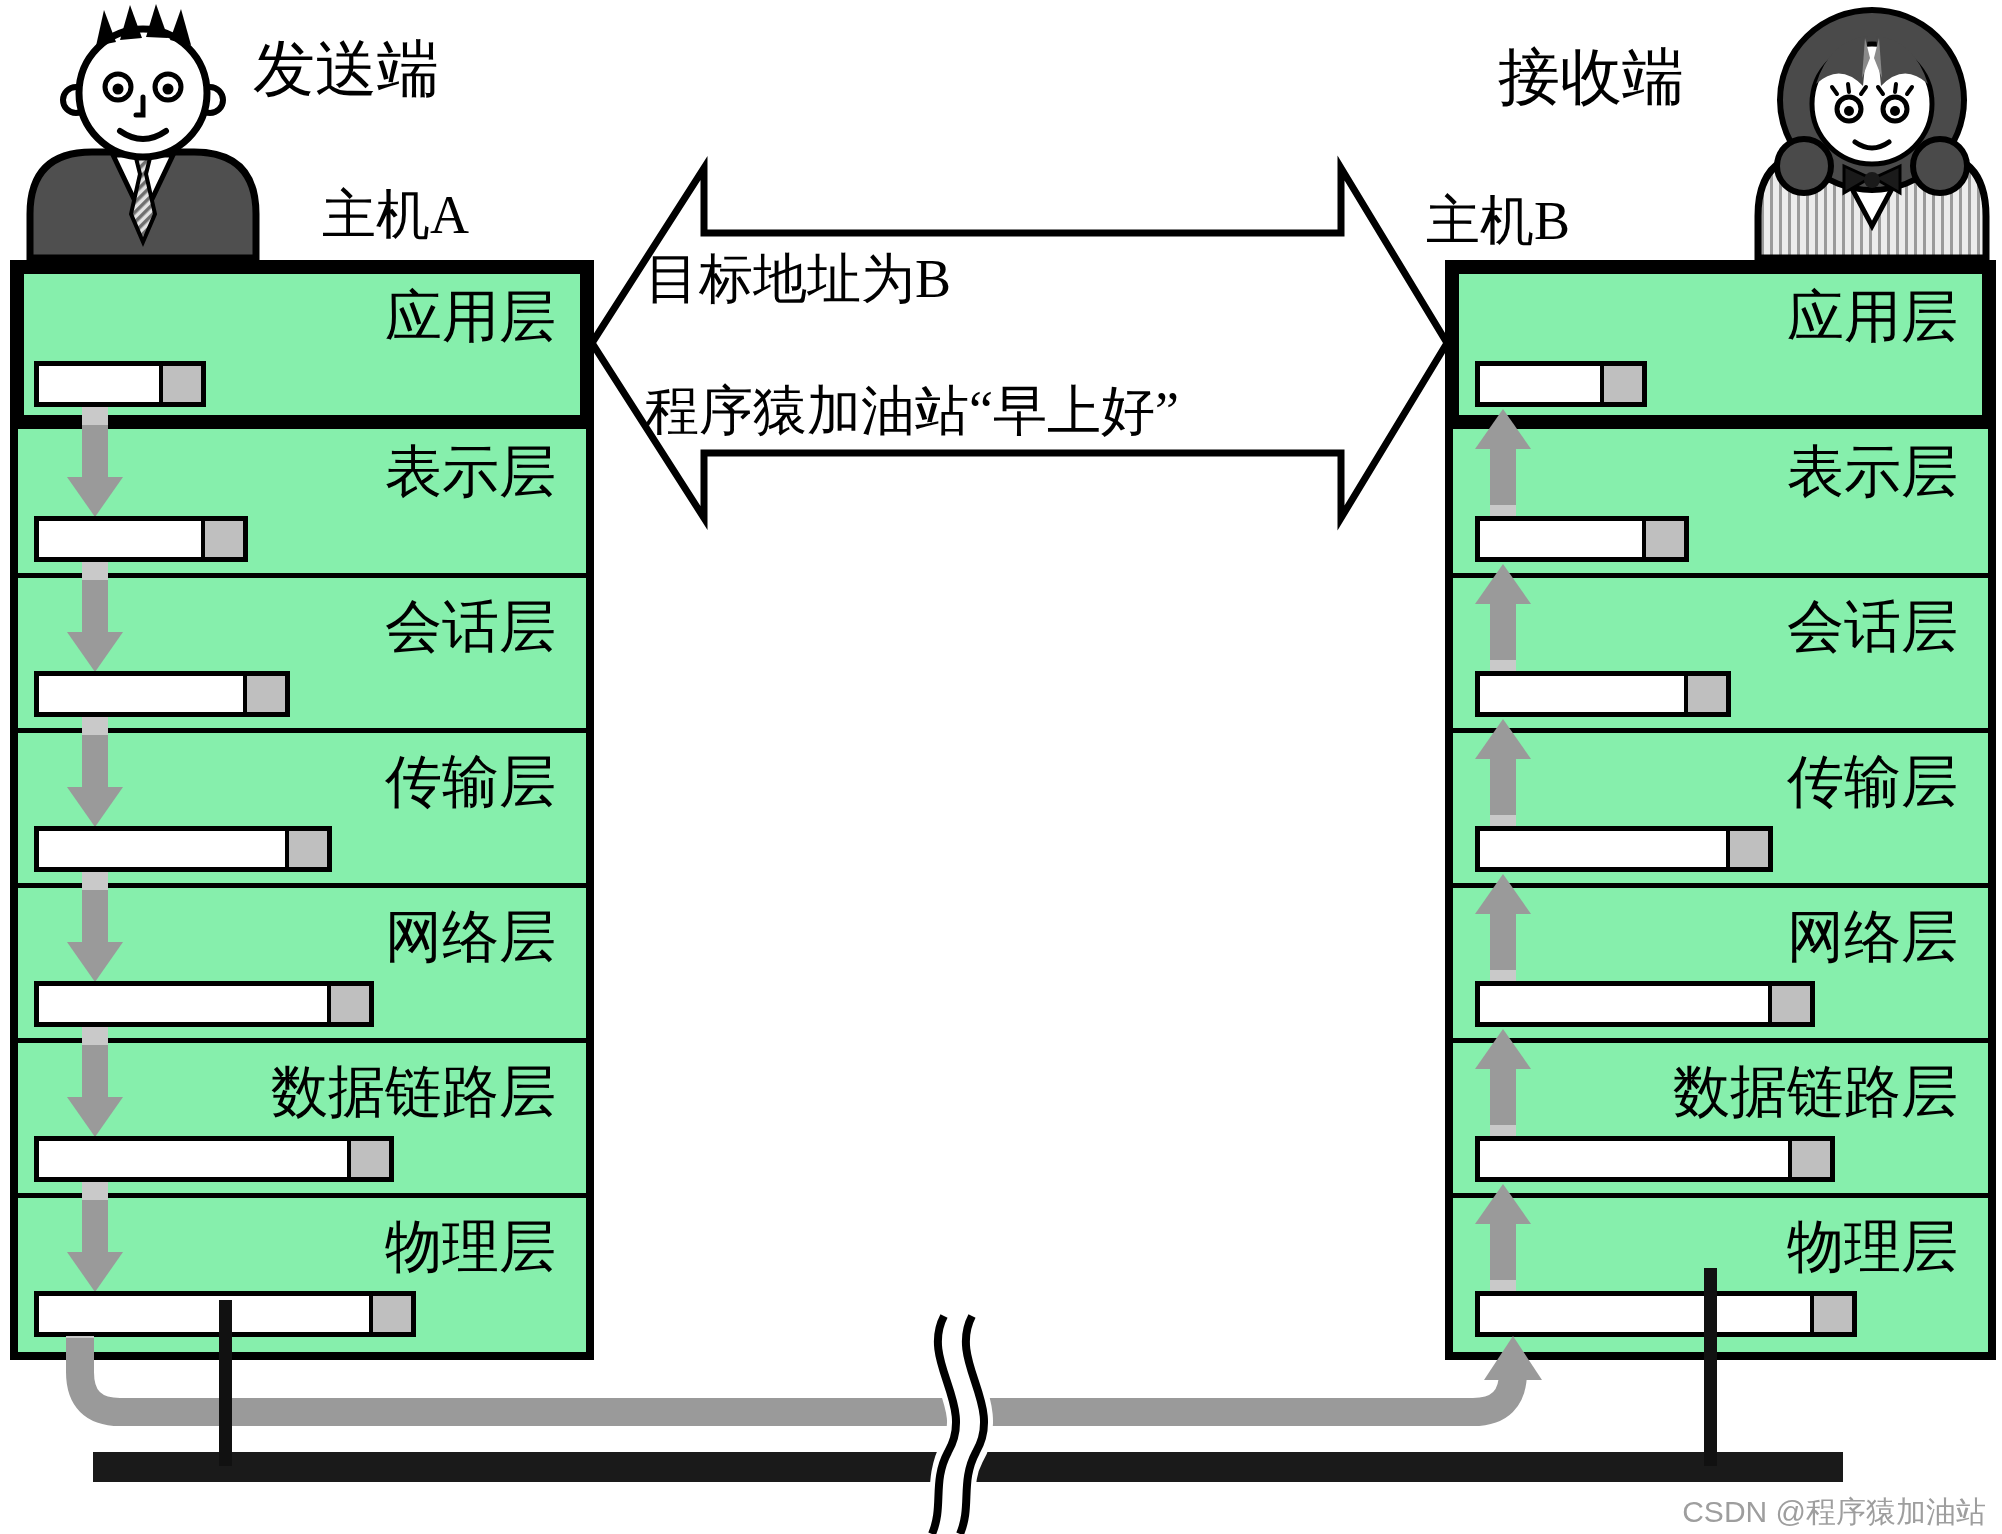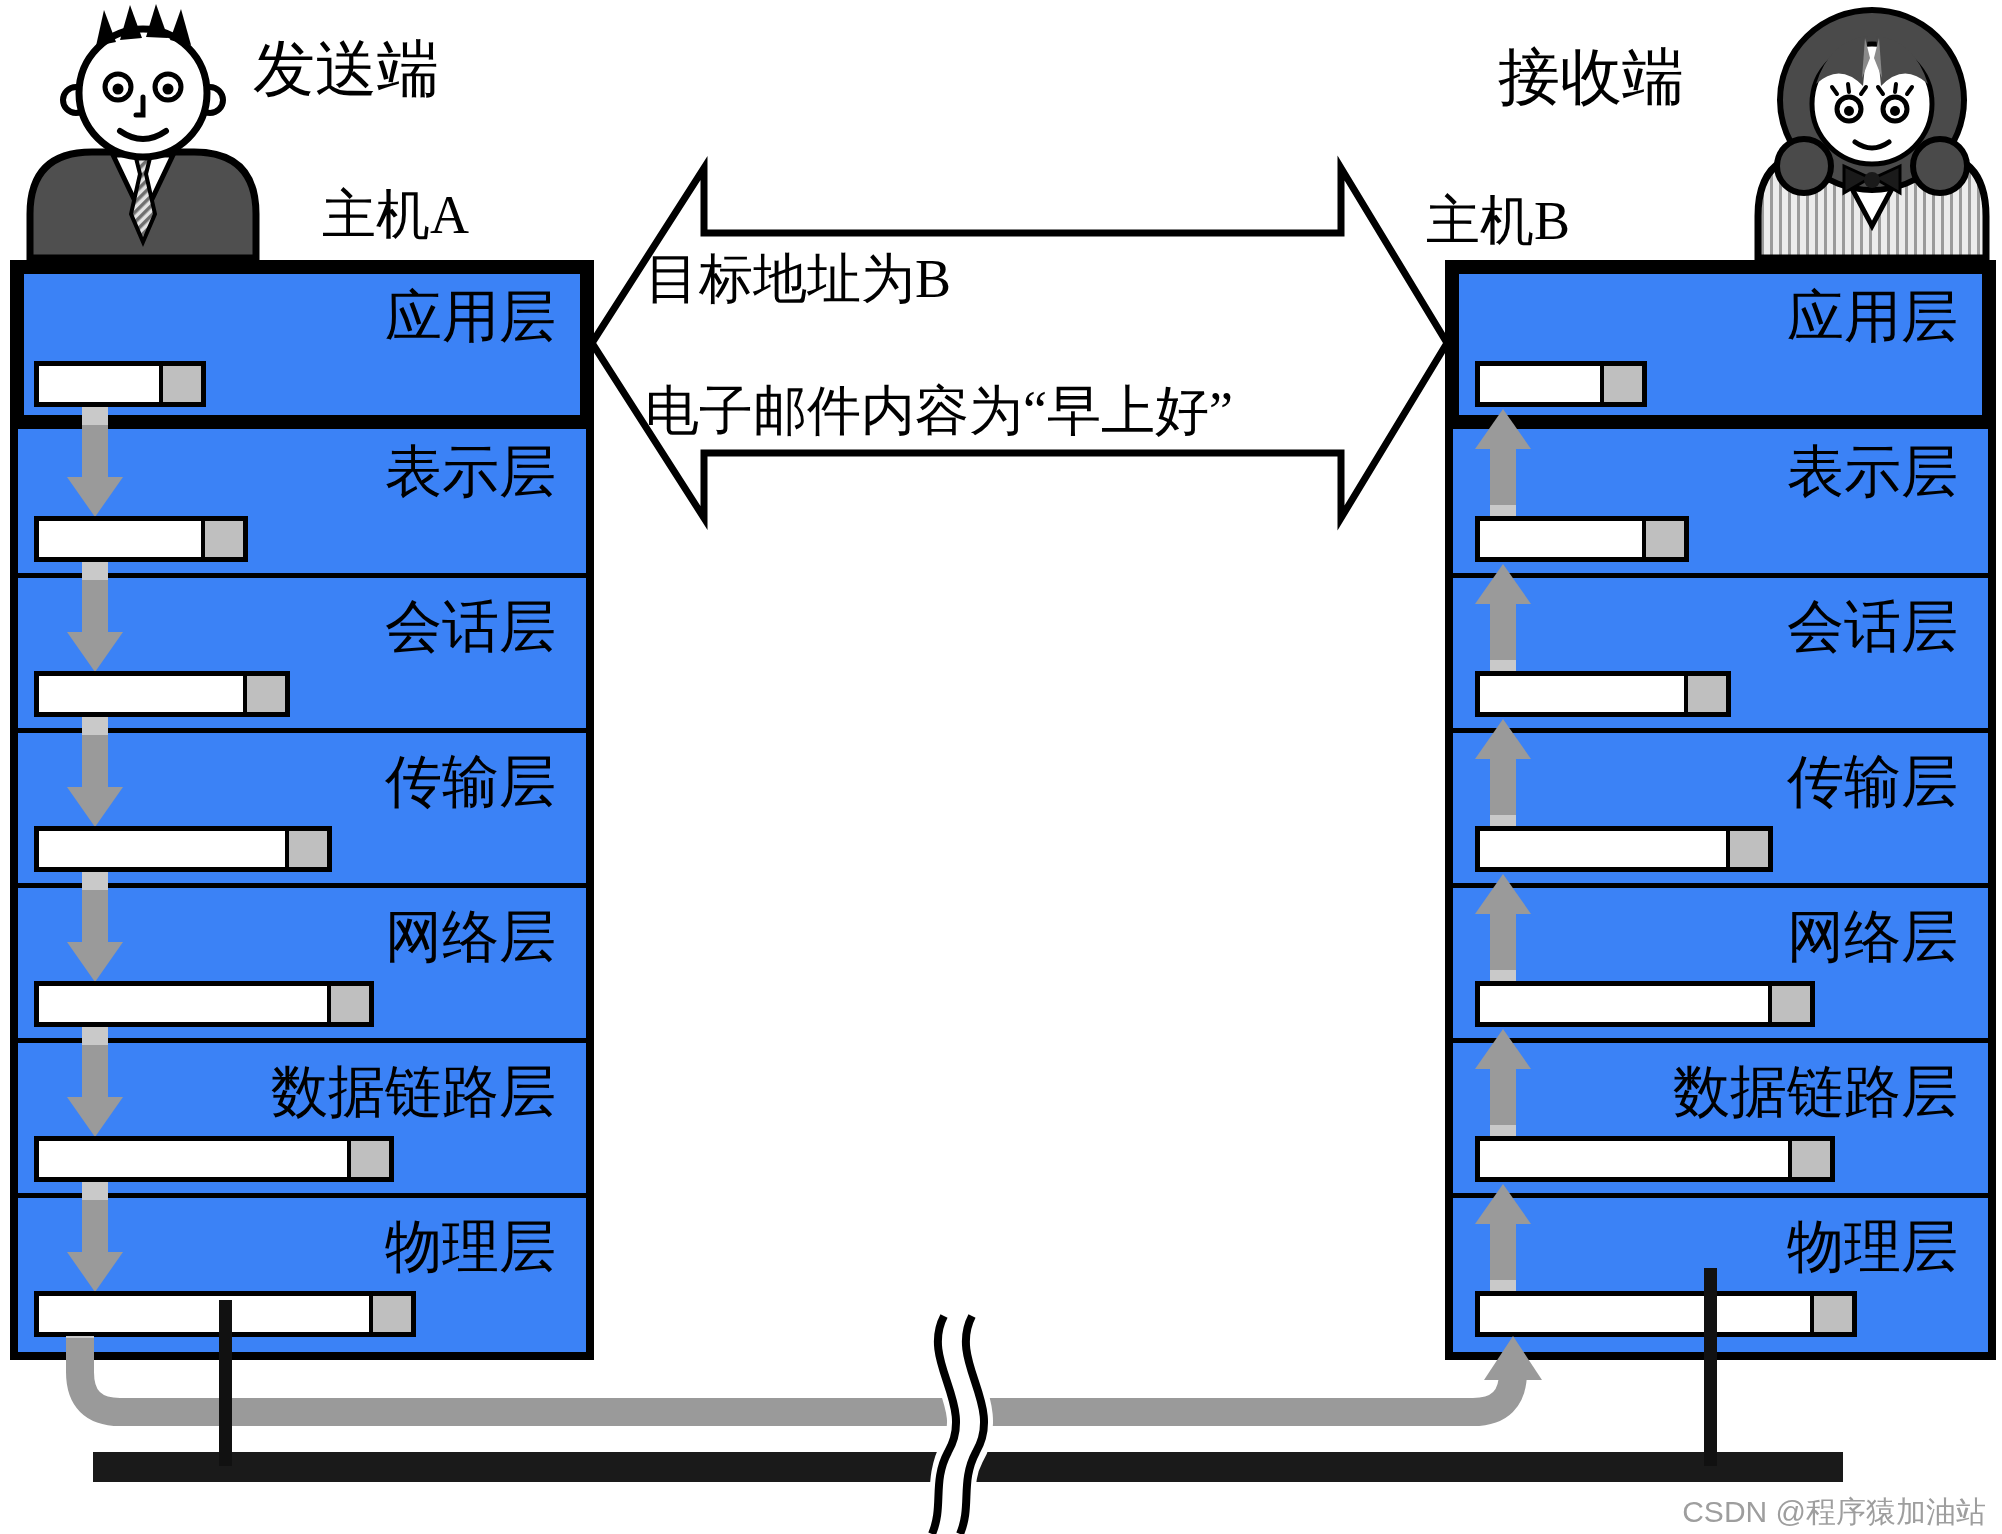--- a/index.html
+++ b/index.html
@@ -11,21 +11,21 @@
 
   .big-label{position:absolute;z-index:5;color:#000;white-space:nowrap;line-height:1;}
   #sender-role{left:253px;top:38px;font-size:62px;}
   #host-a{left:322px;top:188px;font-size:54px;}
   #receiver-role{left:1498px;top:46px;font-size:62px;}
   #host-b{left:1426px;top:194px;font-size:54px;}
 
   .msg-line{position:absolute;left:645px;z-index:5;font-size:54px;line-height:1;color:#000;white-space:nowrap;}
   #msg1{top:252px;} #msg2{top:318px;} #msg3{top:384px;}
 
-  .stack{position:absolute;top:260px;height:1100px;background:#3b82f6;border:8px solid #000;
+  .stack{position:absolute;top:260px;height:1100px;background:#86efac;border:8px solid #000;
          box-sizing:border-box;z-index:2;}
   #stack-left{left:10px;width:584px;}
   #stack-right{left:1445px;width:551px;}
 
   .divider{position:absolute;left:0;right:0;height:5px;background:#000;}
   .l1-box{position:absolute;left:-8px;top:-8px;height:169px;border:14px solid #000;
           box-sizing:border-box;background:transparent;}
   #stack-left .l1-box{width:584px;}
   #stack-right .l1-box{width:551px;}
 
@@ -107,21 +107,21 @@
       <circle cx="120" cy="180" r="8" fill="#1a1a1a"></circle>
     </g>
   </svg>
 
   <div class="big-label" id="sender-role">发送端</div>
   <div class="big-label" id="host-a">主机A</div>
   <div class="big-label" id="receiver-role">接收端</div>
   <div class="big-label" id="host-b">主机B</div>
 
   <div class="msg-line" id="msg1">目标地址为B</div>
-  <div class="msg-line" id="msg3">电子邮件内容为“早上好”</div>
+  <div class="msg-line" id="msg3">程序猿加油站“早上好”</div>
 
   <div class="stack" id="stack-left">
       <div class="divider" style="top: 150px;"></div>
       <div class="divider" style="top: 305px;"></div>
       <div class="divider" style="top: 460px;"></div>
       <div class="divider" style="top: 615px;"></div>
       <div class="divider" style="top: 770px;"></div>
       <div class="divider" style="top: 925px;"></div>
       <div class="l1-box"></div>
       <div class="stub" style="left: 64px; top: 137px;"></div>

